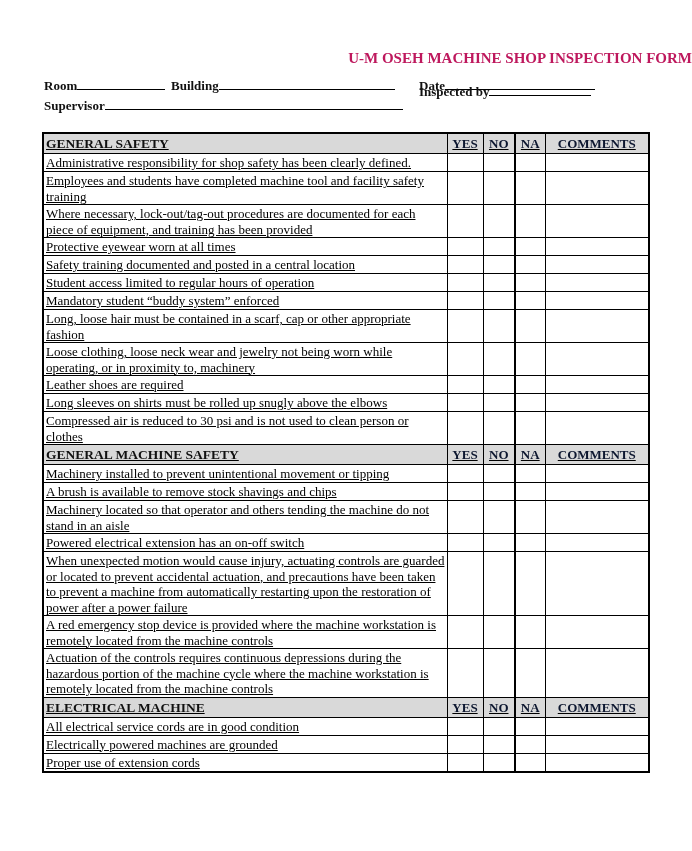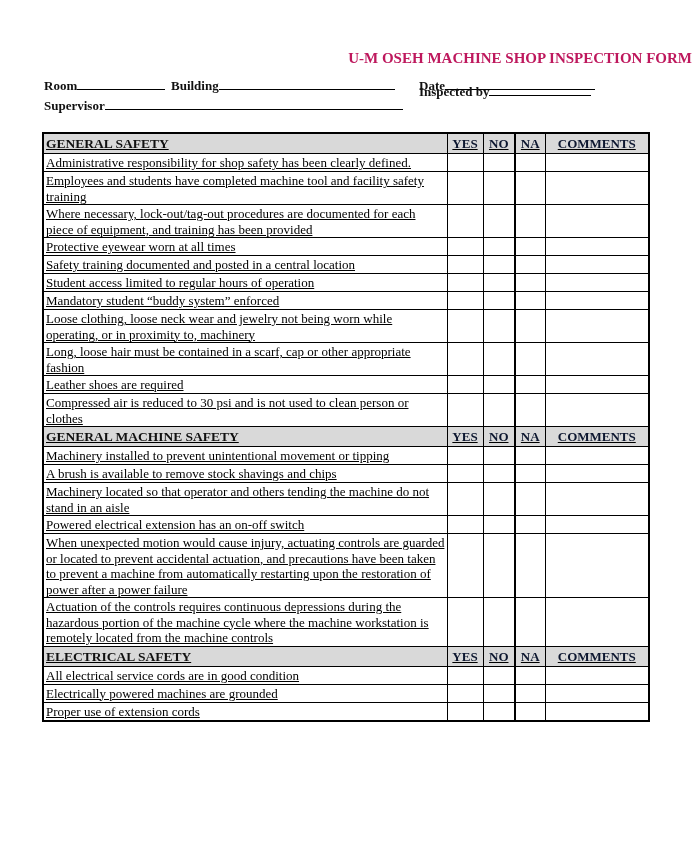--- a/index.html
+++ b/index.html
@@ -100,35 +100,42 @@
         <td class=""></td>
       </tr>
       <tr class="item">
         <td>Mandatory student “buddy system” enforced</td>
         <td class=""></td>
         <td class=""></td>
         <td class="na"></td>
         <td class=""></td>
       </tr>
       <tr class="item">
+        <td>Long, loose hair must be contained in a scarf, cap or other appropriate fashion</td>
+        <td class=""></td>
+        <td class=""></td>
+        <td class="na"></td>
+        <td class=""></td>
+      </tr>
+      <tr class="item">
         <td>Loose clothing, loose neck wear and jewelry not being worn while operating, or in proximity to, machinery</td>
         <td class=""></td>
         <td class=""></td>
         <td class="na"></td>
         <td class=""></td>
       </tr>
       <tr class="item">
-        <td>Long, loose hair must be contained in a scarf, cap or other appropriate fashion</td>
-        <td class=""></td>
-        <td class=""></td>
-        <td class="na"></td>
-        <td class=""></td>
-      </tr>
-      <tr class="item">
         <td>Leather shoes are required</td>
+        <td class=""></td>
+        <td class=""></td>
+        <td class="na"></td>
+        <td class=""></td>
+      </tr>
+      <tr class="item">
+        <td>Long sleeves on shirts must be rolled up snugly above the elbows</td>
         <td class=""></td>
         <td class=""></td>
         <td class="na"></td>
         <td class=""></td>
       </tr>
       <tr class="item">
         <td>Compressed air is reduced to 30 psi and is not used to clean person or clothes</td>
         <td class=""></td>
         <td class=""></td>
         <td class="na"></td>
@@ -170,28 +177,35 @@
         <td class=""></td>
       </tr>
       <tr class="item">
         <td>When unexpected motion would cause injury, actuating controls are guarded or located to prevent accidental actuation, and precautions have been taken to prevent a machine from automatically restarting upon the restoration of power after a power failure</td>
         <td class=""></td>
         <td class=""></td>
         <td class="na"></td>
         <td class=""></td>
       </tr>
       <tr class="item">
+        <td>A red emergency stop device is provided where the machine workstation is remotely located from the machine controls</td>
+        <td class=""></td>
+        <td class=""></td>
+        <td class="na"></td>
+        <td class=""></td>
+      </tr>
+      <tr class="item">
         <td>Actuation of the controls requires continuous depressions during the hazardous portion of the machine cycle where the machine workstation is remotely located from the machine controls</td>
         <td class=""></td>
         <td class=""></td>
         <td class="na"></td>
         <td class=""></td>
       </tr>
       <tr class="section">
-        <td class="sec-title">ELECTRICAL SAFETY</td>
+        <td class="sec-title">ELECTRICAL MACHINE</td>
         <td class="hd">YES</td>
         <td class="hd">NO</td>
         <td class="hd na">NA</td>
         <td class="hd">COMMENTS</td>
       </tr>
       <tr class="item">
         <td>All electrical service cords are in good condition</td>
         <td class=""></td>
         <td class=""></td>
         <td class="na"></td>

